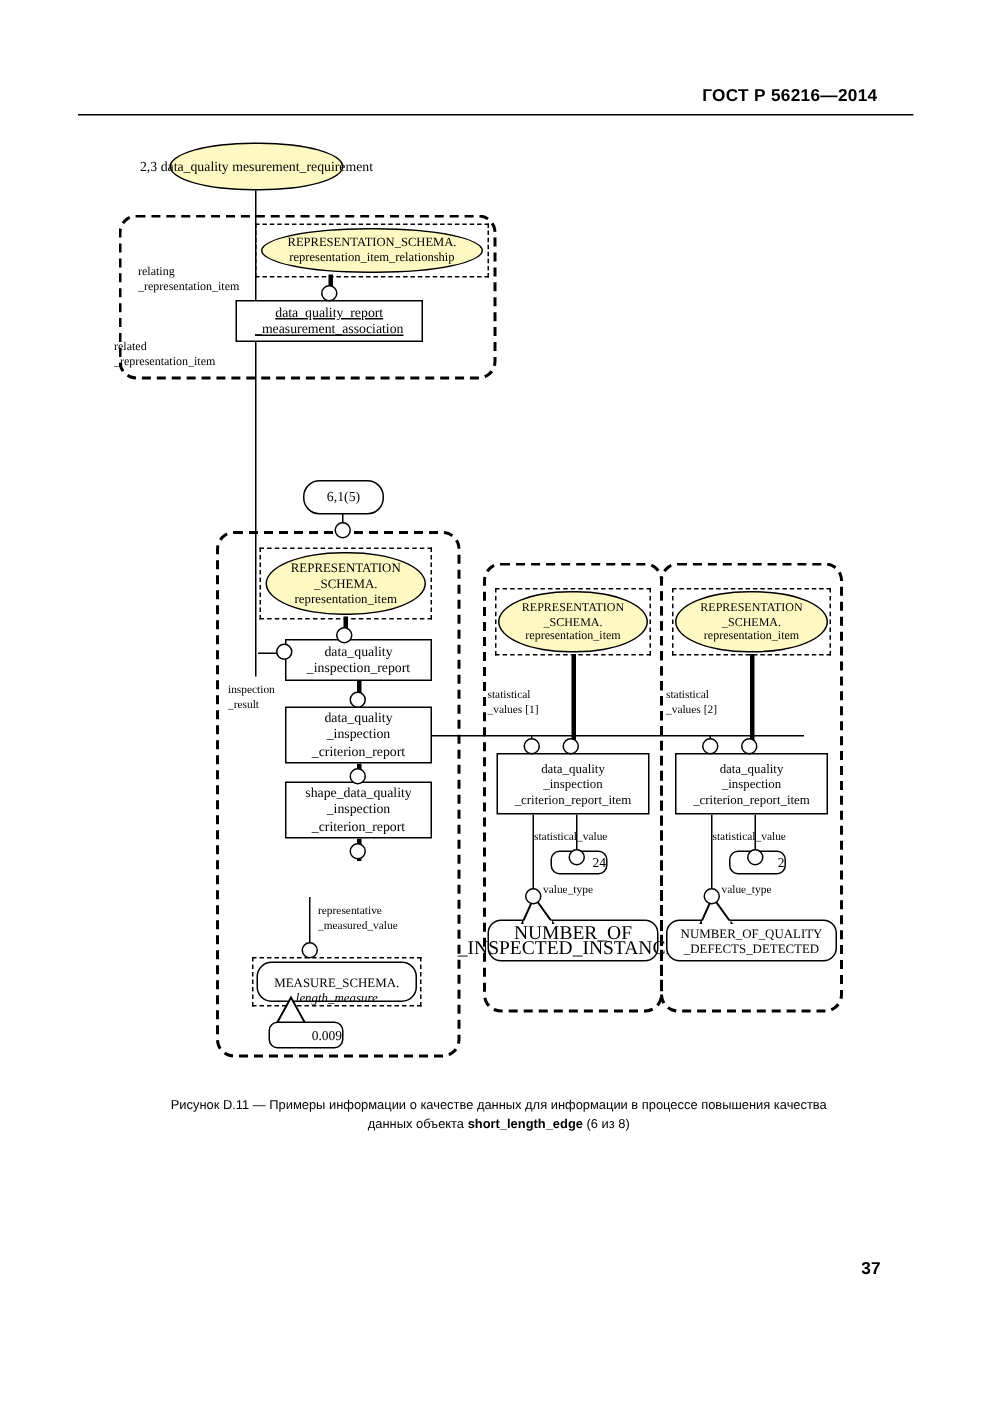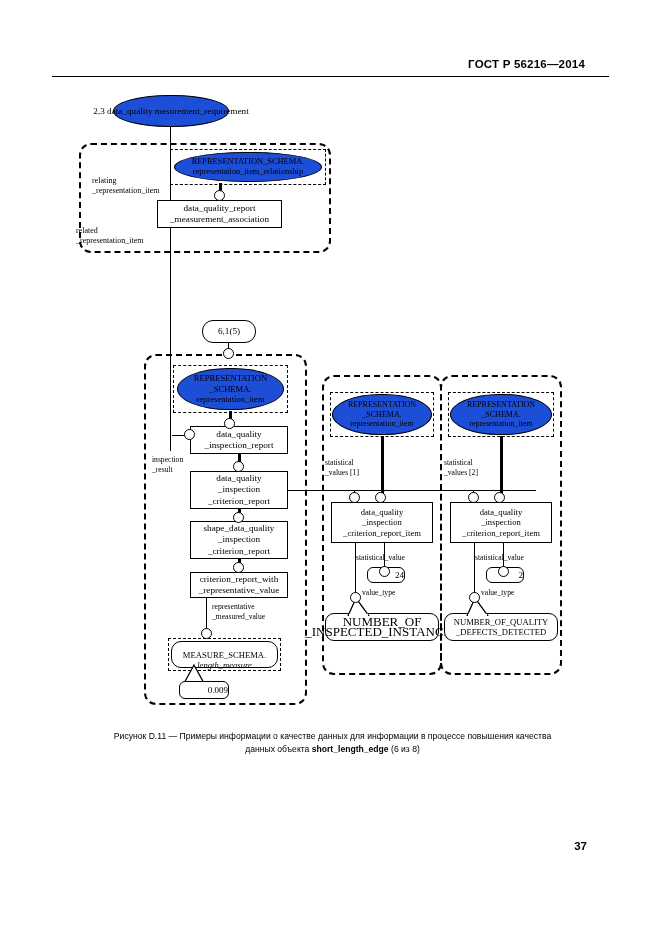--- a/index.html
+++ b/index.html
@@ -73,21 +73,21 @@
     justify-content: center;
     text-align: center;
     font-size: 9.2px;
     line-height: 11.2px;
     z-index: 6;
   }
   .oval {
     position: absolute;
     box-sizing: border-box;
     border: 1.3px solid #000;
-    background: #1d4ed8;
+    background: #fef9c3;
     border-radius: 48%/50%;
     display: flex;
     align-items: center;
     justify-content: center;
     text-align: center;
     font-size: 9.2px;
     line-height: 11px;
     z-index: 6;
   }
   .rrect {
@@ -186,21 +186,21 @@
     <div class="dashed-inner" style="left:170px; top:149px; width:156px; height:36px;"></div>
 
     <div class="oval" style="left:174px; top:152px; width:148px; height:30px; font-size:8.4px; line-height:10px;">
       <span style="white-space:pre-line">REPRESENTATION_SCHEMA.
 representation_item_relationship</span>
     </div>
 
     <div class="vline thick" style="left:219px; top:183px; height:13px;"></div>
     <div class="circle" style="left:214px; top:190px;"></div>
 
-    <div class="ent-box" style="left:157px; top:200px; width:125px; height:28px;">
+    <div class="ent-box" style="left:157px; top:200px; width:125px; height:28px;text-decoration:underline;">
       <span style="white-space:pre-line">data_quality_report
 _measurement_association</span>
     </div>
 
     <div class="lbl" style="left:92px; top:176px; white-space:pre-line;">relating
 _representation_item</div>
 
     <div class="lbl" style="left:76px; top:226px; white-space:pre-line;">related
 _representation_item</div>
 
@@ -251,24 +251,20 @@
 
     <div class="ent-box" style="left:190px; top:521px; width:98px; height:38px;">
       <span style="white-space:pre-line">shape_data_quality
 _inspection
 _criterion_report</span>
     </div>
 
     <div class="vline thick" style="left:238px; top:559px; height:15px;"></div>
     <div class="circle" style="left:233px; top:562px;"></div>
 
-    <div class="ent-box" style="left:190px; top:572px; width:98px; height:26px;">
-      <span style="white-space:pre-line">criterion_report_with
-_representative_value</span>
-    </div>
 
     <div class="vline" style="left:206px; top:598px; height:36px;"></div>
     <div class="circle" style="left:201px; top:628px;"></div>
 
     <div class="lbl" style="left:212px; top:602px; white-space:pre-line; font-size:7.6px;">representative
 _measured_value</div>
 
     <div class="dashed-inner" style="left:168px; top:638px; width:113px; height:33px;"></div>
 
     <div class="rrect" style="left:171px; top:641px; width:107px; height:27px; font-size:8.6px; line-height:10px; border-radius:10px;">

